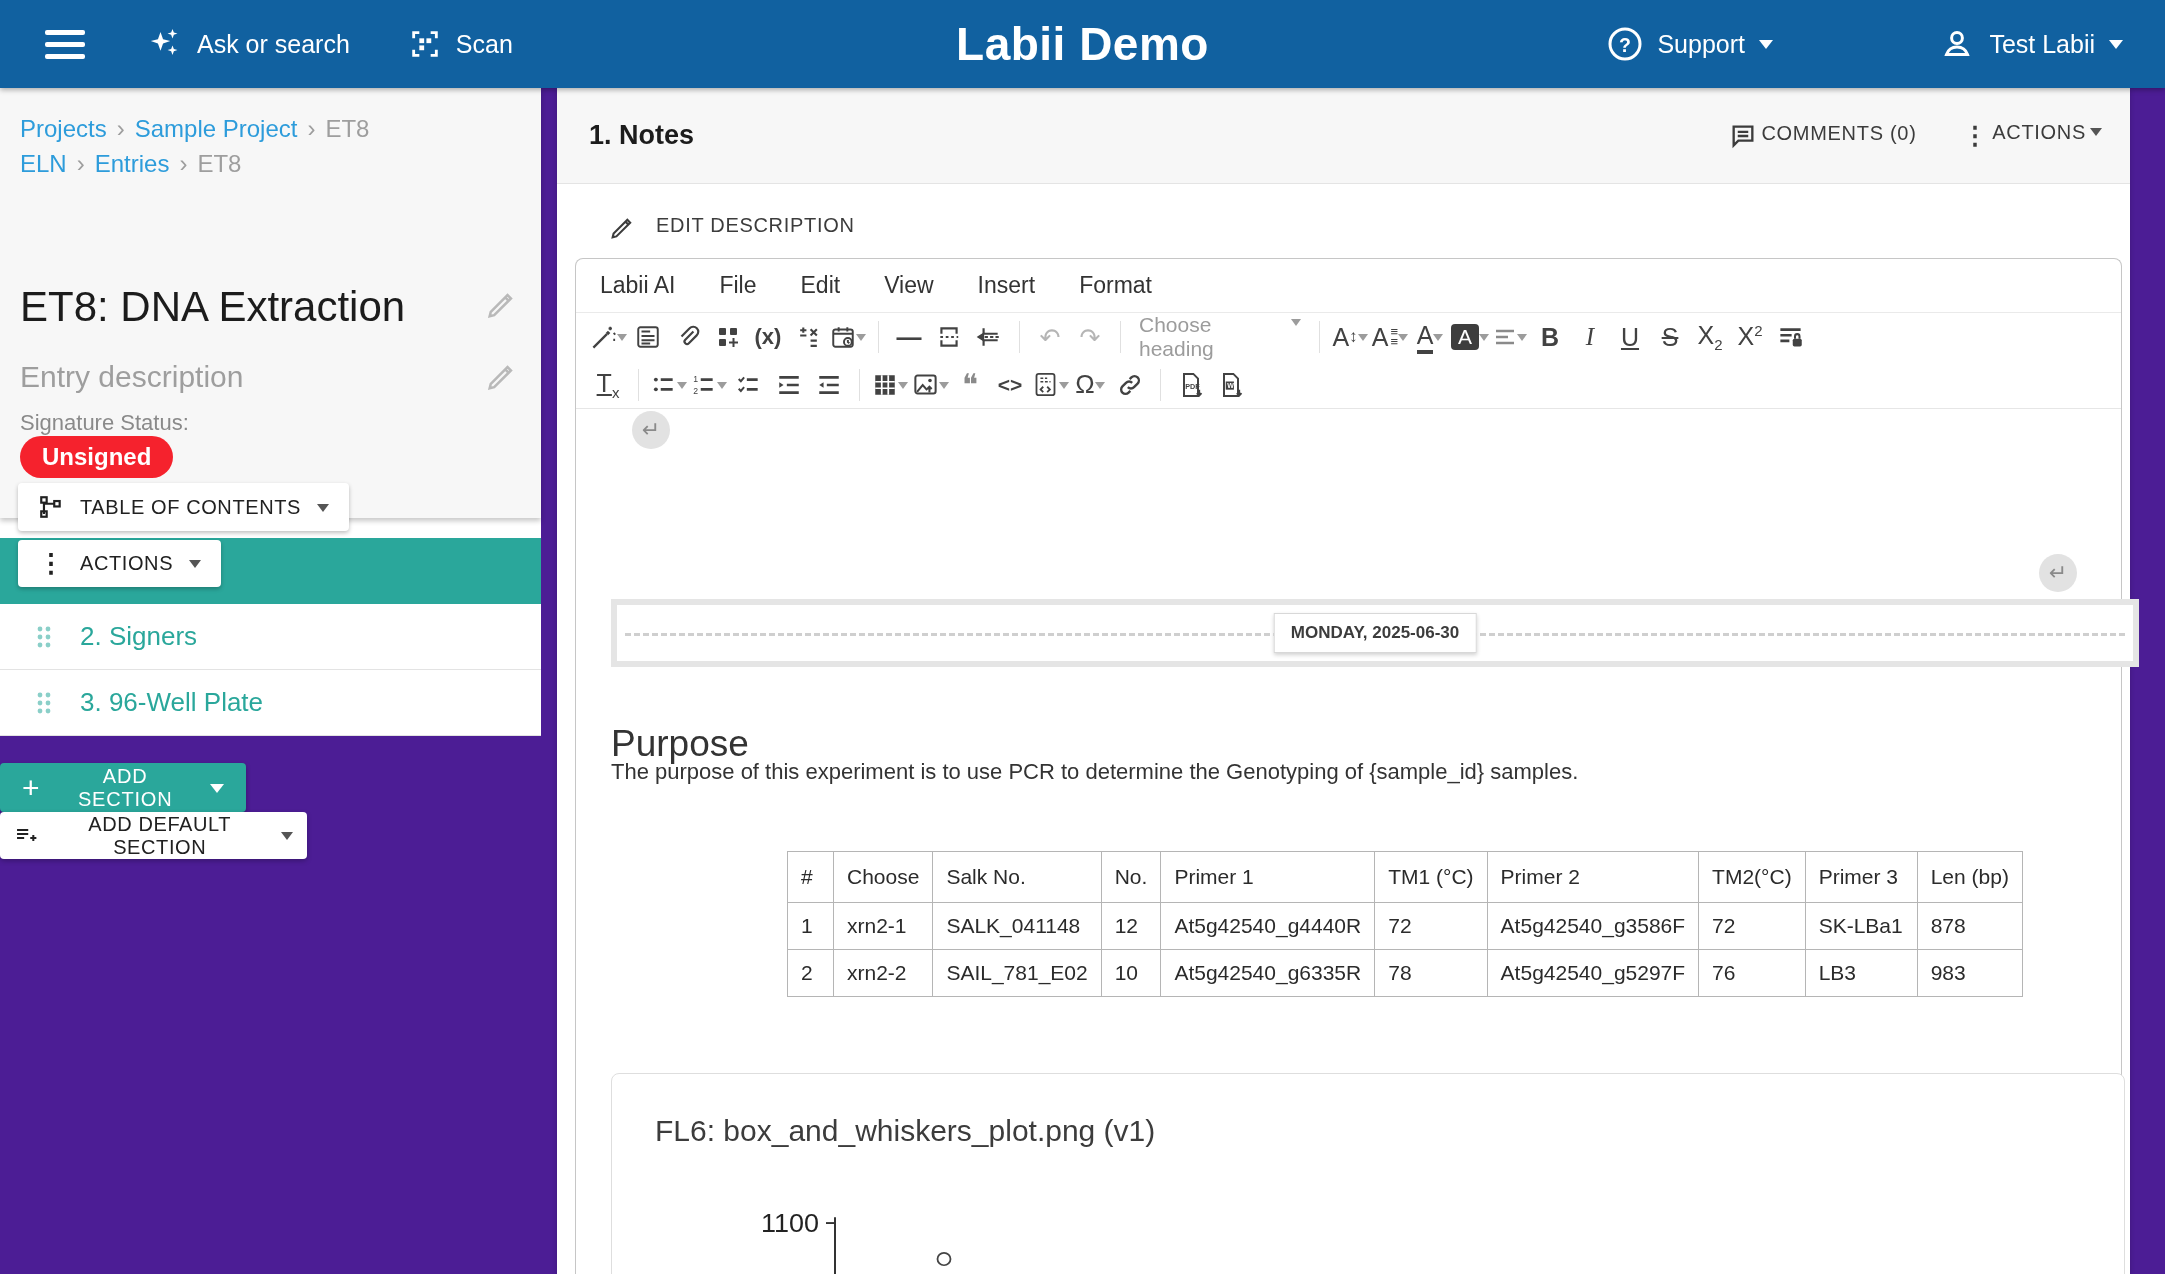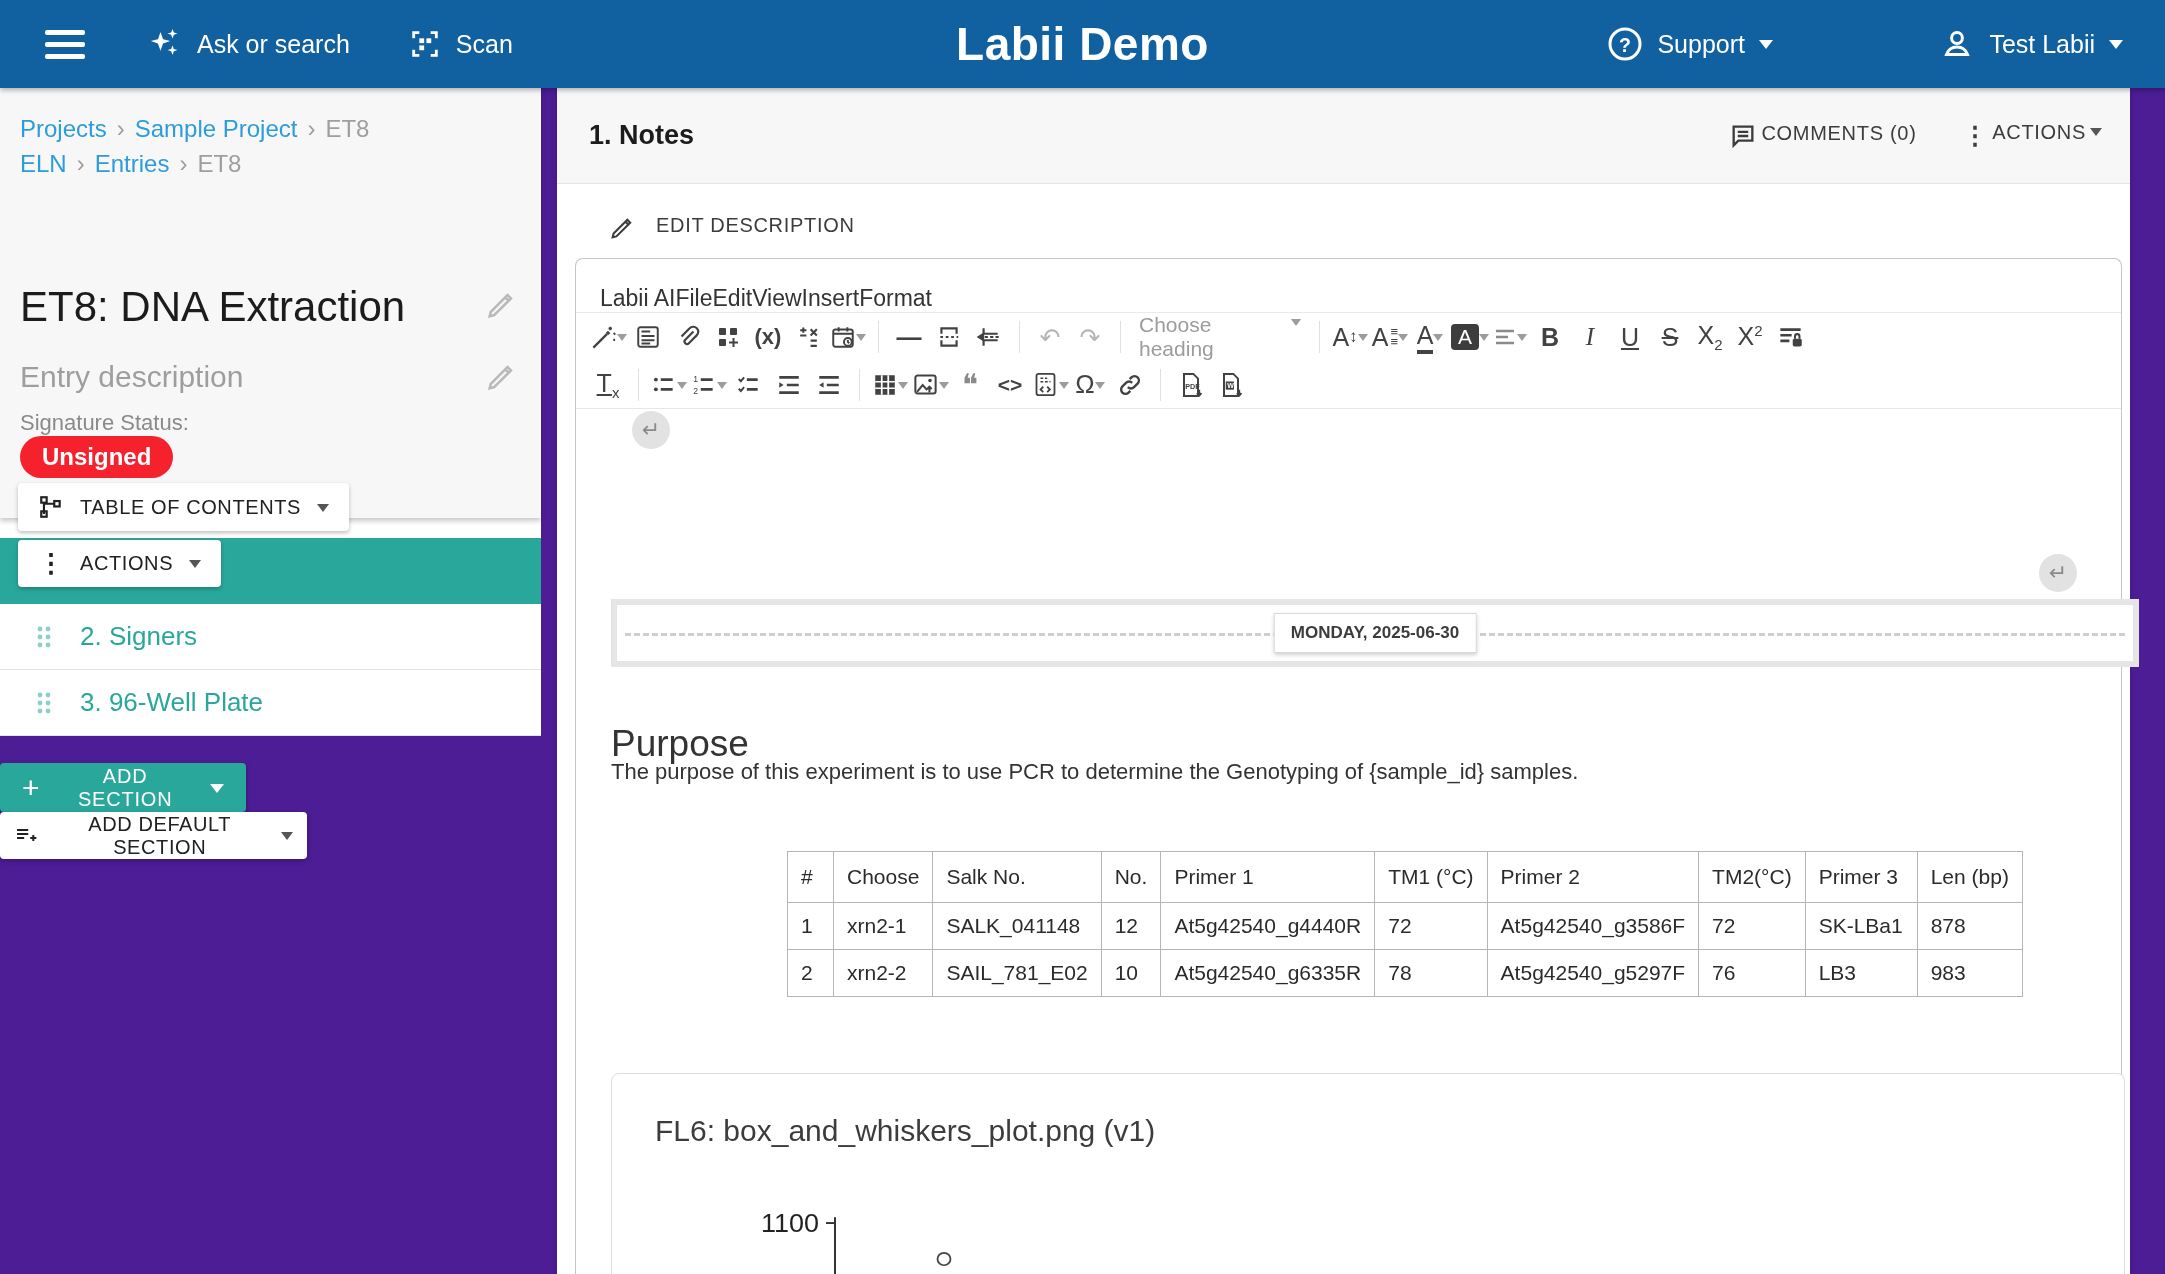--- a/index.html
+++ b/index.html
@@ -58,21 +58,21 @@
     border-bottom:1px solid #e4e4e4; display:flex; align-items:center; }
   .main-title { margin-left:32px; font-size:27px; font-weight:bold; color:#1c1c1c; }
   .header-right { position:absolute; right:28px; display:flex; align-items:center; gap:46px; }
   .hr-btn { display:flex; gap:4px; font-size:20px; letter-spacing:.7px; color:#3c3c3c; cursor:pointer; background:none; border:none; font-family:inherit;}
   .edit-desc { position:absolute; left:51px; top:126px; display:flex; gap:20px;
     font-size:20px; letter-spacing:.7px; color:#3c3c3c; cursor:pointer; background:none; border:none; font-family:inherit;}
 
   
   .editor { position:absolute; left:18px; top:170px; width:1547px; height:1016px;
     border:1px solid #c6c6c6; border-bottom:none; border-radius:8px 8px 0 0; background:#fff; }
-  .menubar { height:54px; display:flex; align-items:flex-end; padding-left:24px;
+  .menubar { height:54px; display:flex; align-items:center; gap:44px; padding-left:24px;
     border-bottom:1px solid #eaeaea; font-size:23px; color:#333; }
   .menubar span { cursor:pointer; }
   .tb-row { height:48px; display:flex; align-items:center; padding-left:12px; color:#424242; }
   .tb-row2 { border-bottom:1px solid #e6e6e6; }
   .tbi { min-width:40px; height:44px; display:flex; align-items:center; justify-content:center;
     font-size:25px; color:#424242; cursor:pointer; border-radius:4px; }
   .tbi.disabled { color:#b5b5b5; }
   .vsep { width:1px; height:32px; background:#e0e0e0; margin:0 10px; }
   .choose-heading { width:178px; display:flex; align-items:flex-start; justify-content:space-between;
     color:#9c9c9c; font-size:21px; padding:0 8px; cursor:pointer;}

